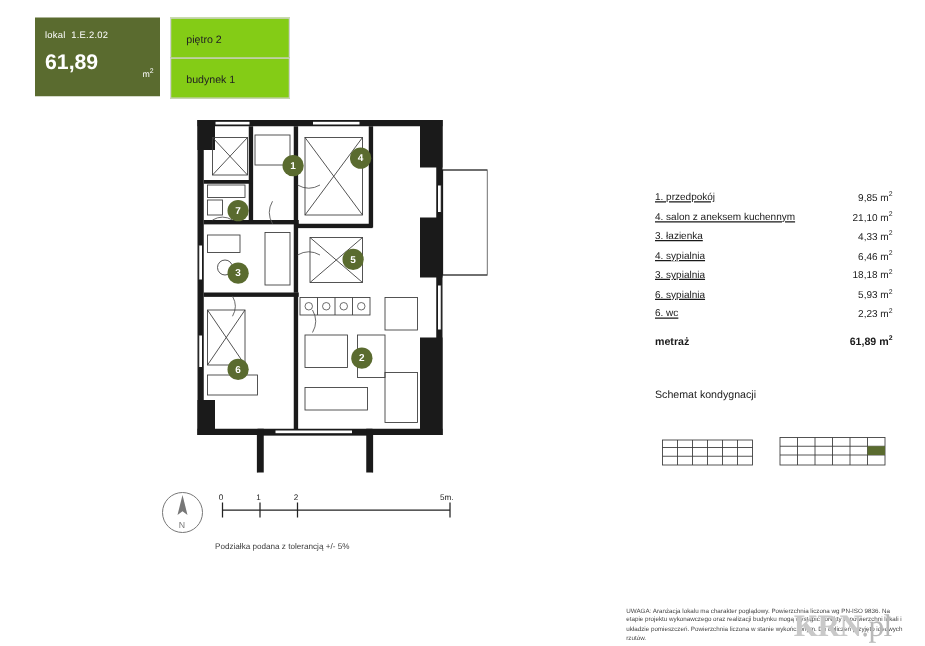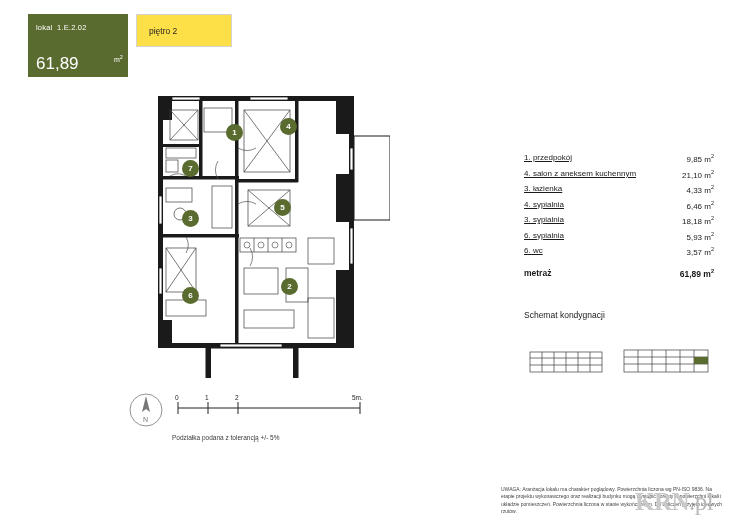--- a/index.html
+++ b/index.html
@@ -15,27 +15,27 @@
 
   
   .badge{
     position:absolute;left:28px;top:14px;width:100px;height:63px;
     background:#5a6b2f;color:#fff;
   }
   .badge .lokal{
     position:absolute;left:8px;top:9px;font-size:7.5px;letter-spacing:.2px;
   }
   .badge .area{
-    position:absolute;left:8px;top:40px;font-size:17px;font-weight:normal;text-align:right;
+    position:absolute;left:8px;top:26px;font-size:17px;font-weight:bold;text-align:right;
   }
   .badge .area-unit{
     position:absolute;left:86px;top:40px;font-size:7px;
   }
   .hdr-box{
-    position:absolute;border:1px solid #d2d2d2;background:#fde047;
+    position:absolute;border:1px solid #d2d2d2;background:#84cc16;
     font-size:8.5px;color:#222;
   }
   .hdr-box span{position:absolute;left:12px;top:50%;transform:translateY(-50%);}
   #pietro-box{left:136px;top:14px;width:94px;height:31px;}
   #budynek-box{left:136px;top:46px;width:94px;height:31px;}
 
   
   .plan{position:absolute;left:140px;top:88px;width:250px;height:290px;}
   .plan svg{display:block;}
 
@@ -95,20 +95,23 @@
       &nbsp;<span>1.E.2.02</span>
     </div>
     <div class="area">61,89</div>
     <div class="area-unit">
       <span>m</span><sup>2</sup>
     </div>
   </div>
 
   <div class="hdr-box" id="pietro-box">
     <span>piętro 2</span>
+  </div>
+  <div class="hdr-box" id="budynek-box">
+    <span>budynek 1</span>
   </div>
 
   <div class="plan">
     <svg width="250" height="290" viewBox="0 0 250 290">
 
       <g fill="#1a1a1a">
 
         <rect x="18" y="8" width="196" height="5"></rect>
 
         <rect x="18" y="8" width="5" height="252"></rect>
@@ -286,21 +289,21 @@
     <div class="legend-row">
       <span class="lbl">3. sypialnia</span>
       <span class="val"><span>18,18 m</span><sup>2</sup></span>
     </div>
     <div class="legend-row">
       <span class="lbl">6. sypialnia</span>
       <span class="val"><span>5,93 m</span><sup>2</sup></span>
     </div>
     <div class="legend-row">
       <span class="lbl">6. wc</span>
-      <span class="val"><span>3,57 m</span><sup>2</sup></span>
+      <span class="val"><span>2,23 m</span><sup>2</sup></span>
     </div>
     <div class="legend-total">
       <span class="lbl">metraż</span>
       <span class="val"><span>61,89 m</span><sup>2</sup></span>
     </div>
   </div>
 
   <div class="schemat-title">Schemat kondygnacji</div>
   <div class="schemat">
     <svg width="190" height="36" viewBox="0 0 190 36">

